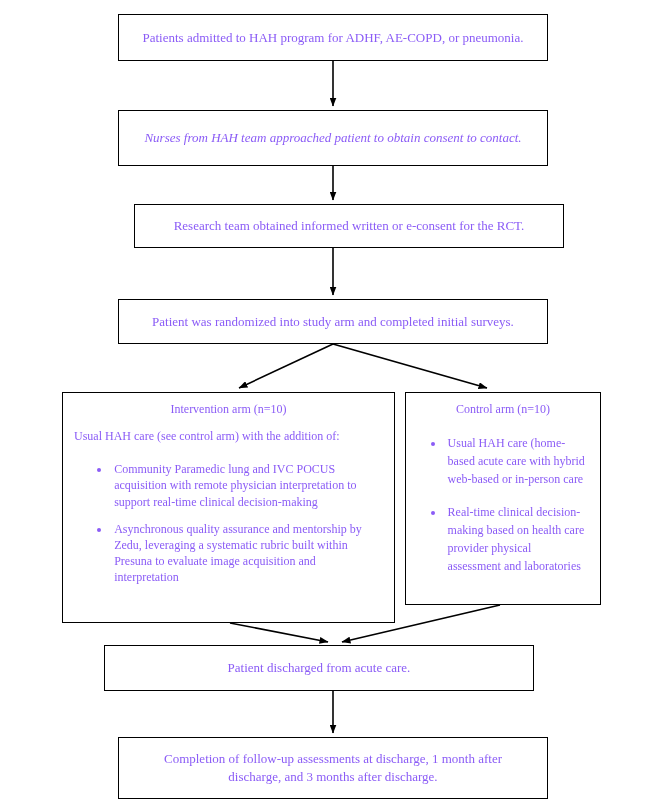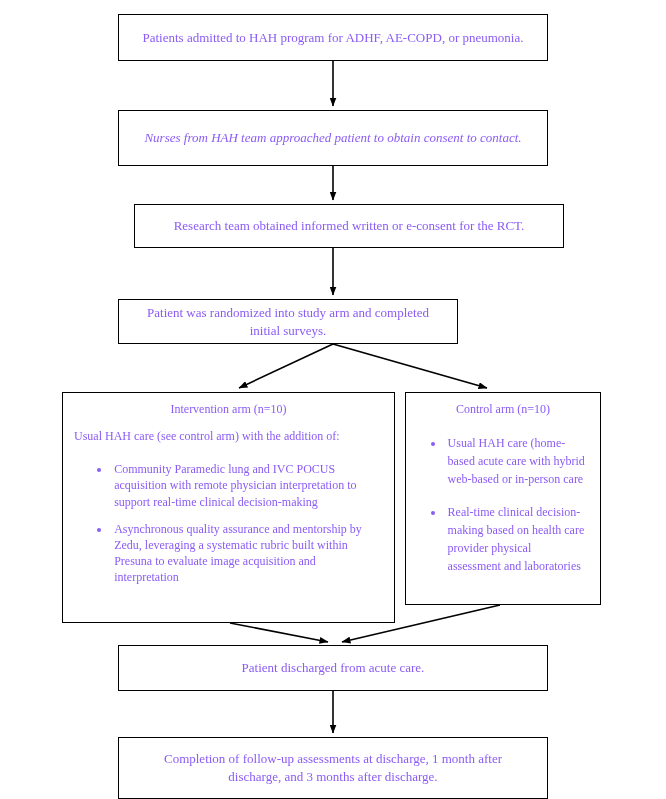--- a/index.html
+++ b/index.html
@@ -83,36 +83,36 @@
     <line x1="500" y1="605" x2="342" y2="642" stroke="#000000" stroke-width="1.6" marker-end="url(#arrowhead)"></line>
     <line x1="333" y1="691" x2="333" y2="733" stroke="#000000" stroke-width="1.6" marker-end="url(#arrowhead)"></line>
   </svg>
 
   <div class="box" style="left:118px; top:14px; width:430px; height:47px;">Patients admitted to HAH program for ADHF, AE-COPD, or pneumonia.</div>
 
   <div class="box" style="left:118px; top:110px; width:430px; height:56px;font-style:italic;">Nurses from HAH team approached patient to obtain consent to contact.</div>
 
   <div class="box" style="left:118px; top:204px; width:430px; height:44px;margin-left:16px;">Research team obtained informed written or e-consent for the RCT.</div>
 
-  <div class="box" style="left:118px; top:299px; width:340px; height:45px;">Patient was randomized into study arm and completed initial surveys.</div>
+  <div class="box" style="left:118px; top:299px; width:430px; height:45px;">Patient was randomized into study arm and completed initial surveys.</div>
 
   <div class="branch intervention" style="left:62px; top:392px; width:333px; height:231px;">
     <div class="branch-title">Intervention arm (n=10)</div>
     <div class="branch-intro">Usual HAH care (see control arm) with the addition of:</div>
     <ul>
       <li>Community Paramedic lung and IVC POCUS acquisition with remote physician interpretation to support real-time clinical decision-making</li>
       <li>Asynchronous quality assurance and mentorship by Zedu, leveraging a systematic rubric built within Presuna to evaluate image acquisition and interpretation</li>
     </ul>
   </div>
 
   <div class="branch control" style="left:405px; top:392px; width:196px; height:213px;font-family:Liberation Serif, serif;">
     <div class="branch-title">Control arm (n=10)</div>
     <ul>
       <li>Usual HAH care (home-based acute care with hybrid web-based  or in-person care</li>
       <li>Real-time clinical decision-making based on health care provider physical assessment and laboratories</li>
     </ul>
   </div>
 
-  <div class="box" style="left:118px; top:645px; width:430px; height:46px;">Patient discharged from acute care.</div>
+  <div class="box" style="left:104px; top:645px; width:430px; height:46px;">Patient discharged from acute care.</div>
 
   <div class="box" style="left:118px; top:737px; width:430px; height:62px;">Completion of follow-up assessments at discharge, 1 month after discharge, and 3 months after discharge.</div>
 
 </div>
 
 </body></html>

